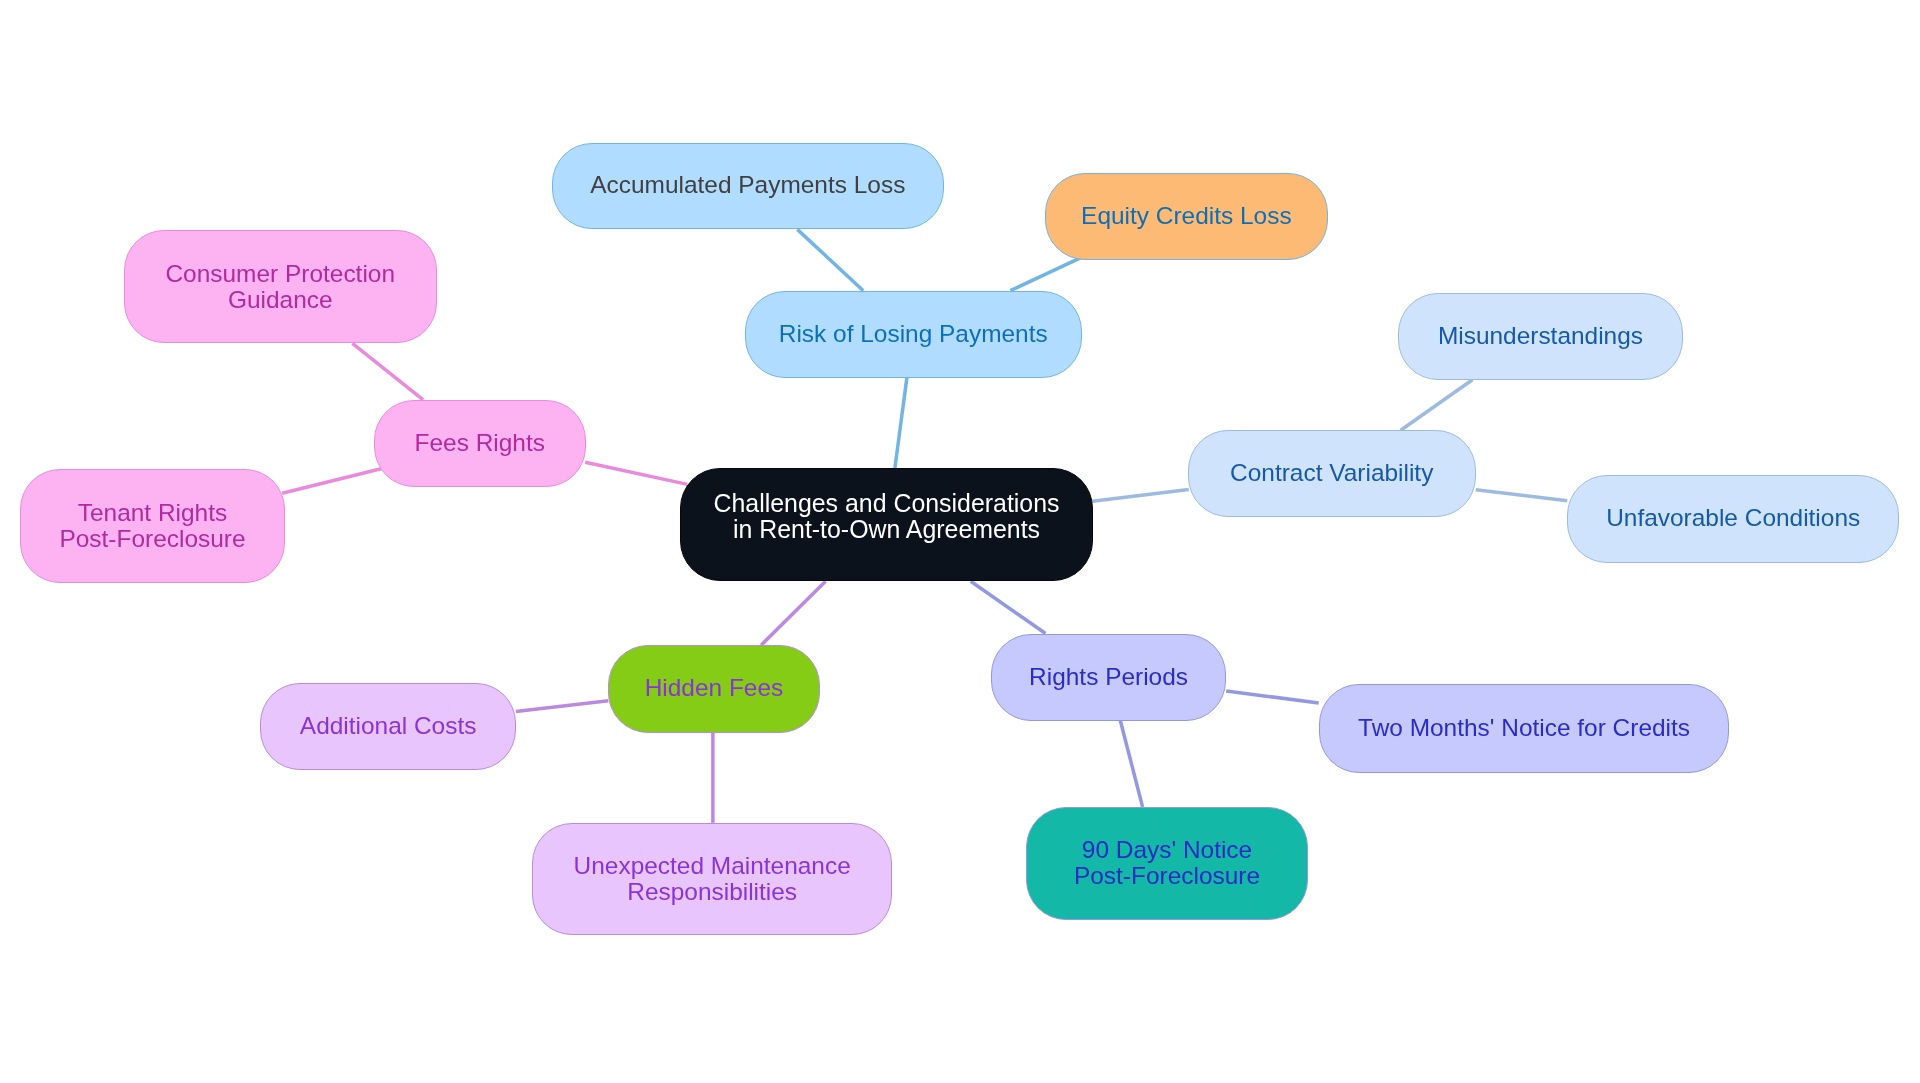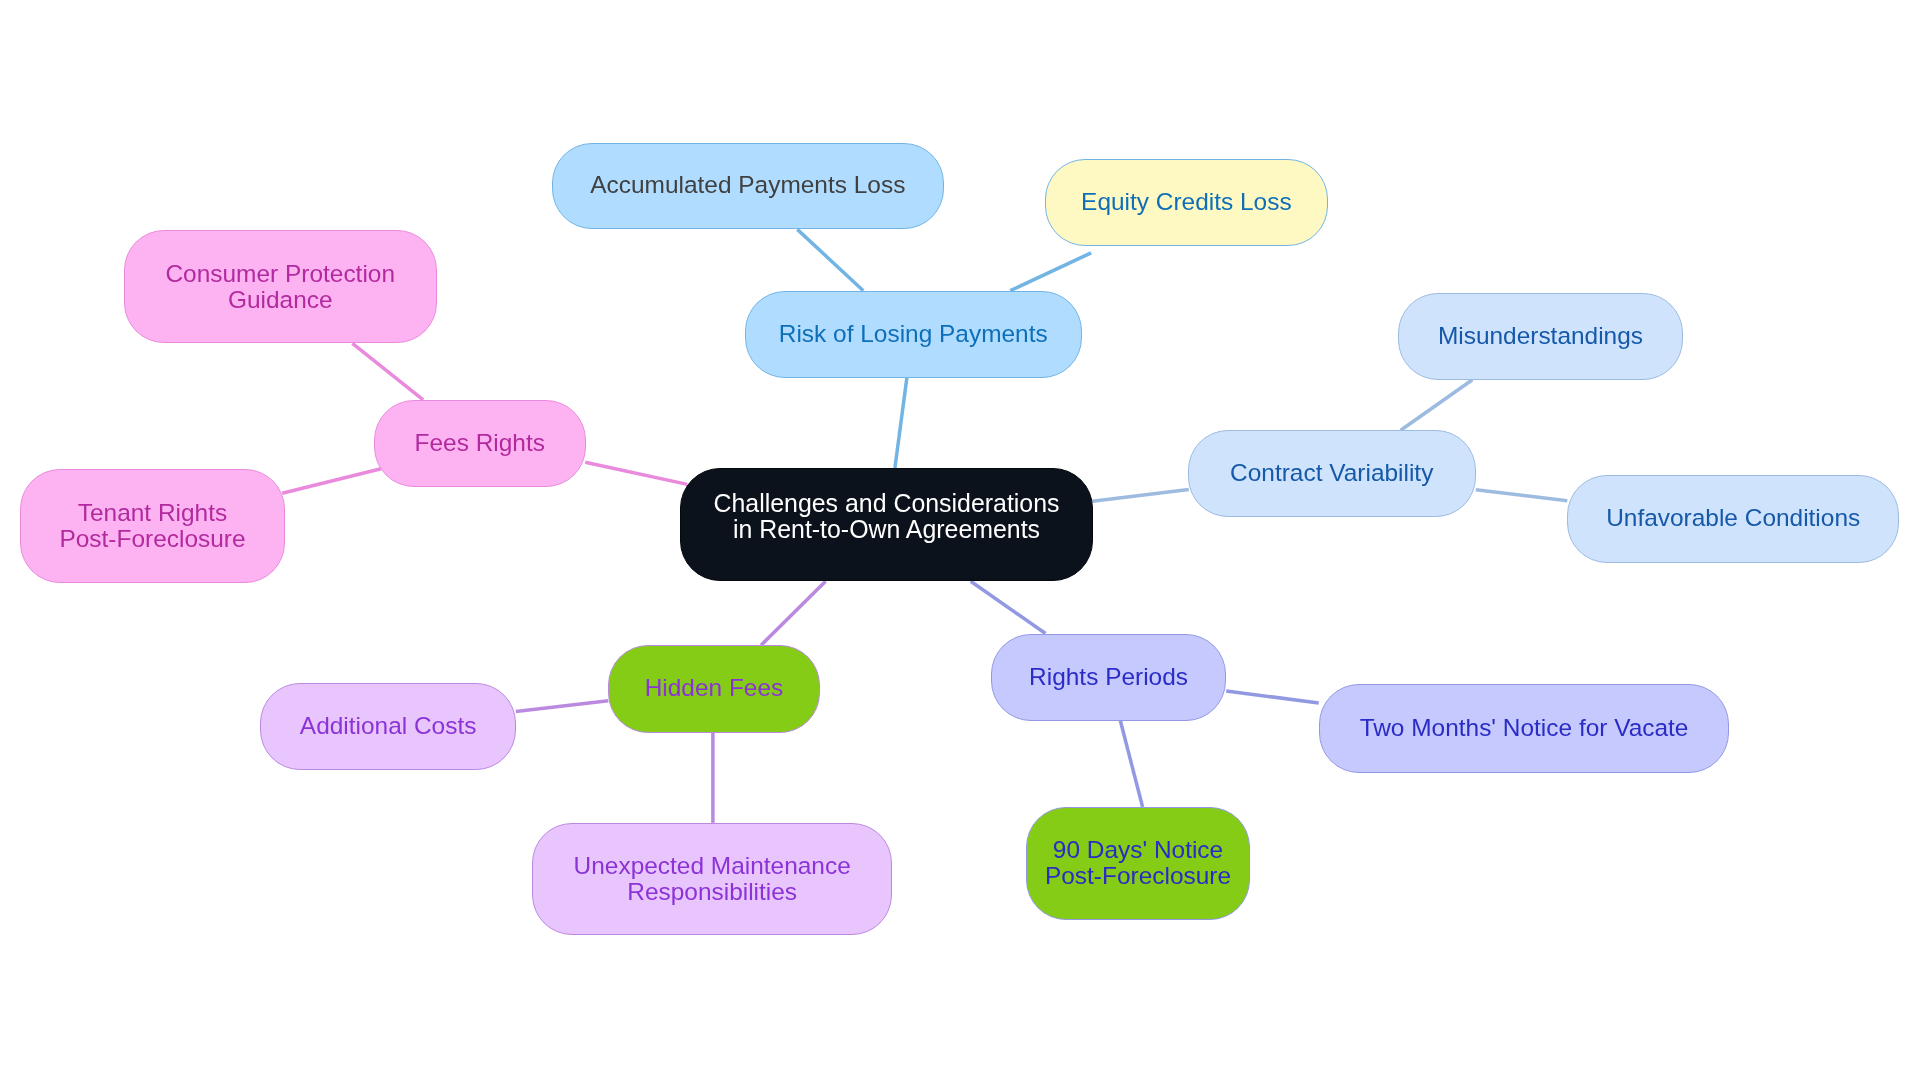--- a/index.html
+++ b/index.html
@@ -45,35 +45,35 @@
     <line class="edge" x1="970.7" y1="581.3" x2="1045.5" y2="633.5" stroke="#9398e3" stroke-width="3.5" stroke-linecap="butt"></line>
     <line class="edge" x1="1226.2" y1="690.9" x2="1318.7" y2="703" stroke="#9398e3" stroke-width="3.5" stroke-linecap="butt"></line>
     <line class="edge" x1="1120.3" y1="720.5" x2="1142.6" y2="807" stroke="#9398e3" stroke-width="3.5" stroke-linecap="butt"></line>
     <line class="edge" x1="825.6" y1="581.3" x2="761.1" y2="645.2" stroke="#bb8ae0" stroke-width="3.5" stroke-linecap="butt"></line>
     <line class="edge" x1="515.8" y1="711.4" x2="608.3" y2="700.8" stroke="#bb8ae0" stroke-width="3.5" stroke-linecap="butt"></line>
     <line class="edge" x1="712.9" y1="732.9" x2="712.9" y2="822.9" stroke="#bb8ae0" stroke-width="3.5" stroke-linecap="butt"></line>
   </svg>
 
   <div id="nodes">
     <div class="node" style="left: 551.6px; top: 143.4px; width: 391.6px; height: 86px; background: rgb(176, 221, 255); border-color: rgb(114, 180, 228); color: #404040;">Accumulated Payments Loss</div>
-    <div class="node" style="left: 1045.4px; top: 159px; width: 282.7px; height: 86.7px; background: #fef9c3; border-color: rgb(114, 180, 228); color: rgb(14, 111, 184);">Equity Credits Loss</div>
+    <div class="node" style="left: 1045.4px; top: 173px; width: 282.7px; height: 86.7px; background: #fdba74; border-color: rgb(114, 180, 228); color: rgb(14, 111, 184);">Equity Credits Loss</div>
     <div class="node" style="left: 744.6px; top: 290.7px; width: 336.5px; height: 86.8px; background: rgb(176, 221, 255); border-color: rgb(114, 180, 228); color: rgb(14, 111, 184);">Risk of Losing Payments</div>
     <div class="node" style="left: 1398.1px; top: 292.6px; width: 284.9px; height: 87.2px; background: rgb(207, 227, 253); border-color: rgb(157, 186, 224); color: rgb(21, 89, 168);">Misunderstandings</div>
     <div class="node multiline" style="left: 124.2px; top: 230px; width: 312.5px; height: 113.4px; background: rgb(253, 179, 242); border-color: rgb(233, 138, 220); color: rgb(178, 42, 158);">Consumer Protection
 Guidance</div>
     <div class="node" style="left: 373.7px; top: 399.8px; width: 211.5px; height: 87.2px; background: rgb(253, 179, 242); border-color: rgb(233, 138, 220); color: rgb(178, 42, 158);">Fees Rights</div>
     <div class="node" style="left: 1188.3px; top: 430.3px; width: 287.5px; height: 86.7px; background: rgb(207, 227, 253); border-color: rgb(157, 186, 224); color: rgb(21, 89, 168);">Contract Variability</div>
     <div class="node root multiline" style="left: 679.7px; top: 468.1px; width: 413px; height: 113.2px; background: rgb(11, 18, 27); border-color: rgb(5, 8, 13); color: rgb(255, 255, 255);">Challenges and Considerations
 in Rent-to-Own Agreements</div>
     <div class="node multiline" style="left: 20px; top: 468.7px; width: 265px; height: 113.8px; background: rgb(253, 179, 242); border-color: rgb(233, 138, 220); color: rgb(178, 42, 158);">Tenant Rights
 Post-Foreclosure</div>
     <div class="node" style="left: 1567.3px; top: 475px; width: 332.4px; height: 88.1px; background: rgb(207, 227, 253); border-color: rgb(157, 186, 224); color: rgb(21, 89, 168);">Unfavorable Conditions</div>
     <div class="node" style="left: 991.1px; top: 633.5px; width: 235.1px; height: 87px; background: rgb(198, 201, 253); border-color: rgb(147, 152, 227); color: rgb(42, 44, 197);">Rights Periods</div>
     <div class="node" style="left: 608.3px; top: 644.9px; width: 211.9px; height: 88px; background: #84cc16; border-color: rgb(187, 138, 224); color: rgb(139, 51, 214);">Hidden Fees</div>
     <div class="node" style="left: 259.5px; top: 683.3px; width: 256.3px; height: 86.7px; background: rgb(232, 197, 253); border-color: rgb(187, 138, 224); color: rgb(139, 51, 214);">Additional Costs</div>
-    <div class="node" style="left: 1318.7px; top: 683.9px; width: 410.1px; height: 88.6px; background: rgb(198, 201, 253); border-color: rgb(147, 152, 227); color: rgb(42, 44, 197);">Two Months' Notice for Vacate</div>
-    <div class="node multiline" style="left: 1025.8px; top: 807px; width: 224px; height: 112.7px; background: #84cc16; border-color: rgb(147, 152, 227); color: rgb(42, 44, 197);">90 Days' Notice
+    <div class="node" style="left: 1318.7px; top: 683.9px; width: 410.1px; height: 88.6px; background: rgb(198, 201, 253); border-color: rgb(147, 152, 227); color: rgb(42, 44, 197);">Two Months' Notice for Credits</div>
+    <div class="node multiline" style="left: 1025.8px; top: 807px; width: 282px; height: 112.7px; background: #14b8a6; border-color: rgb(147, 152, 227); color: rgb(42, 44, 197);">90 Days' Notice
 Post-Foreclosure</div>
     <div class="node multiline" style="left: 531.9px; top: 822.9px; width: 360.4px; height: 112.1px; background: rgb(232, 197, 253); border-color: rgb(187, 138, 224); color: rgb(139, 51, 214);">Unexpected Maintenance
 Responsibilities</div>
   </div>
 
 </div>
 
 </body></html>

